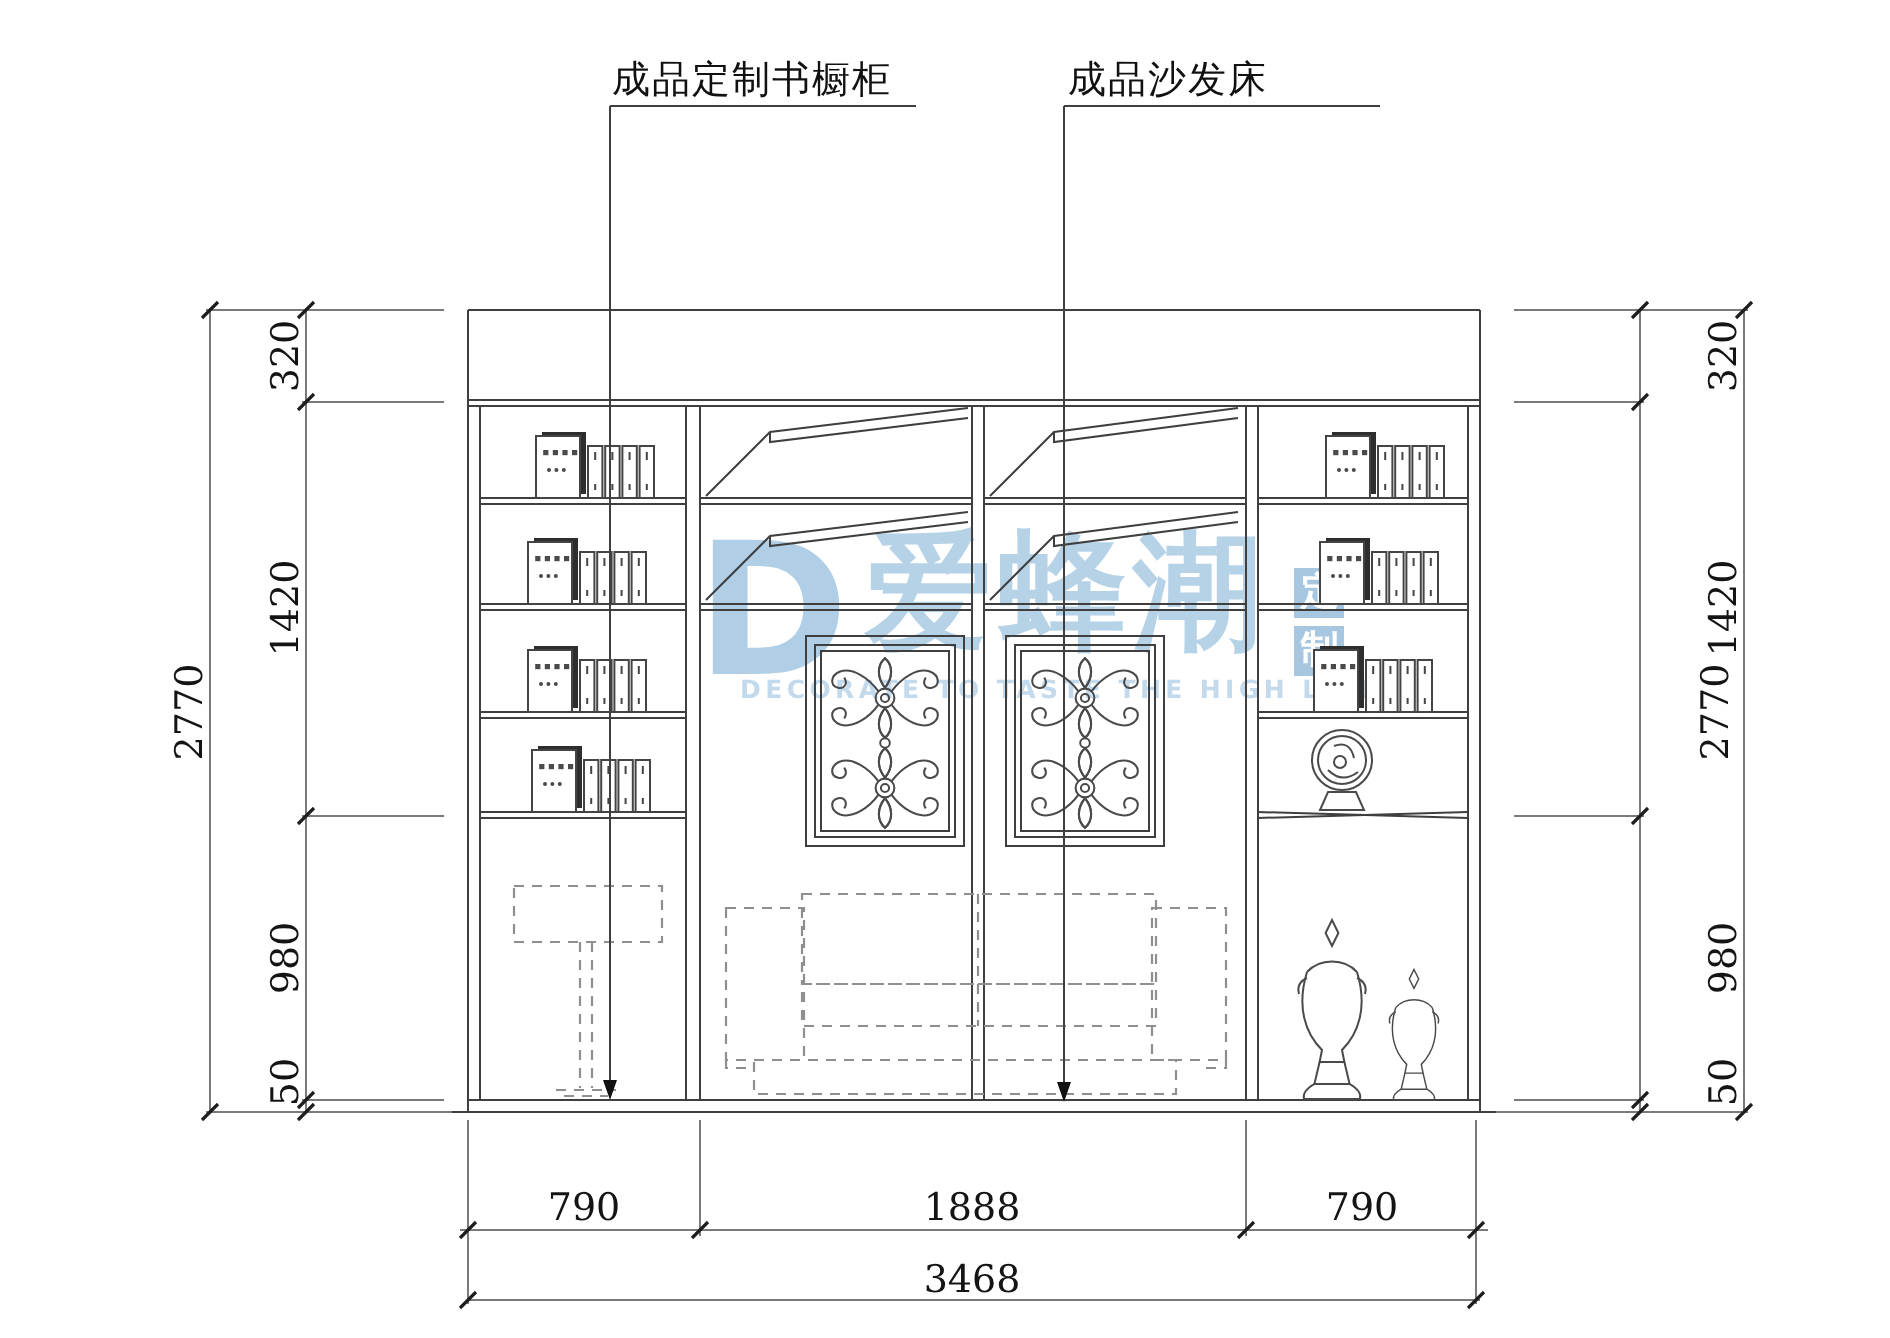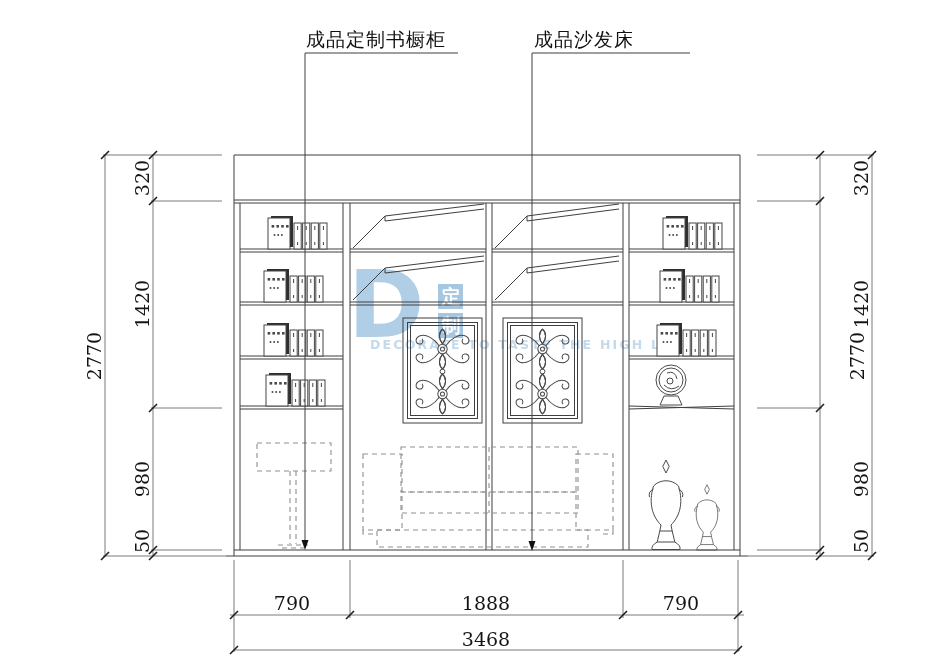--- a/index.html
+++ b/index.html
@@ -29,20 +29,21 @@
   .svg-layer{z-index:2;}
 </style>
 </head>
 <body>
 
 <div class="canvas">
 
   <div class="watermark">
     <div class="wm-row">
       <span class="wm-letter">D</span>
+      <span class="wm-brand">爱蜂潮</span>
       <span class="wm-badges">
         <span class="wm-badge">定</span>
         <span class="wm-badge">制</span>
       </span>
     </div>
     <div class="wm-tagline">DECORATE TO TASTE THE HIGH LIFE</div>
   </div>
 
   <svg class="svg-layer" width="945" height="669" viewBox="0 0 945 669">
     <defs>

